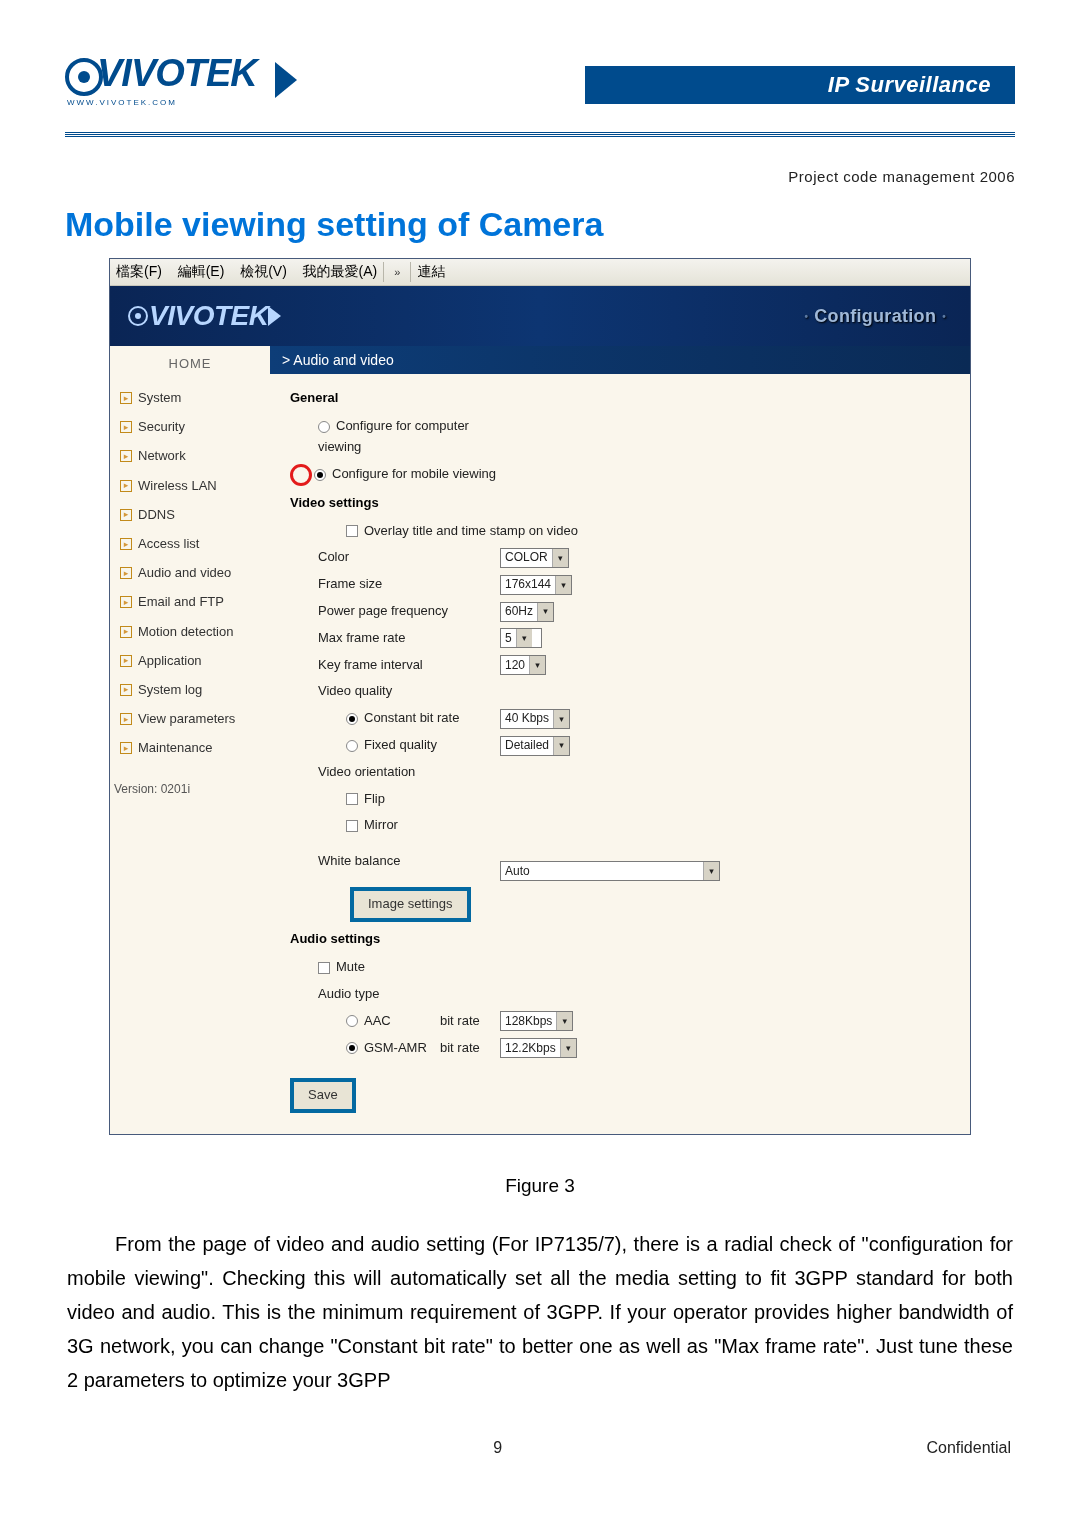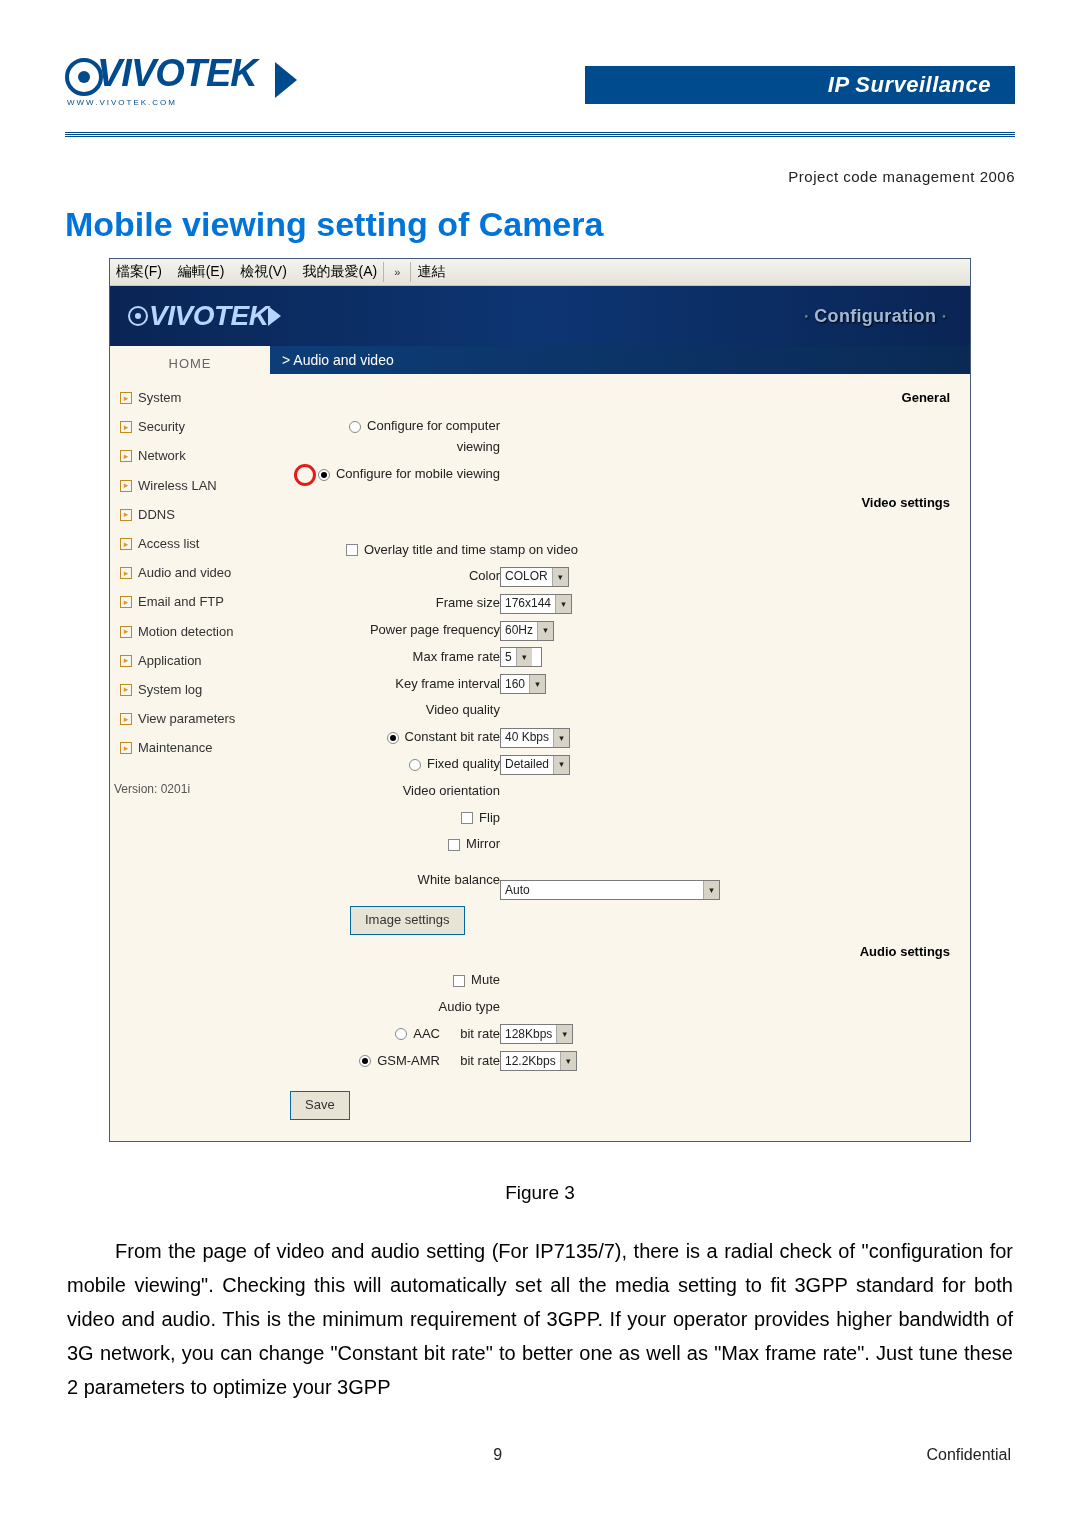--- a/index.html
+++ b/index.html
@@ -40,36 +40,36 @@
   
   .content-wrap { display: flex; background: #faf6ec; }
   .sidebar { width: 160px; background: #faf6ec; padding: 0; font-size: 13px; }
   .home-btn { text-align: center; padding: 10px 0 12px; color: #666; font-size: 13px; letter-spacing: 1px; }
   .nav-item { display: flex; align-items: center; gap: 6px; padding: 5px 4px 5px 10px; color: #333; border-top: 1px solid transparent; line-height: 1.4; }
   .nav-arrow { width: 12px; height: 12px; background: #f8f6ec; border: 1px solid #c28a1a; display: flex; align-items: center; justify-content: center; font-size: 9px; color: #d4983a; line-height: 1; }
   .version { padding: 20px 4px 10px 4px; color: #555; font-size: 12px; }
   
   .main-panel { flex: 1; background: #faf6ec; }
   .section-bar { background: linear-gradient(to right, #0d3d78, #0a2a55); color: #fff; font-size: 14px; padding: 6px 12px; }
-  .panel-body { padding: 10px 20px 18px; font-size: 13px; color: #222; text-align: right; }
+  .panel-body { padding: 10px 20px 18px; font-size: 13px; color: #222; }
   .panel-body b.h { font-weight: bold; color: #000; display: block; margin: 6px 0 8px; }
   .row { display: flex; align-items: center; padding: 3px 0; line-height: 1.6; }
   .row .lbl { width: 210px; }
   .row .lbl.indent1 { padding-left: 28px; }
   .row .lbl.indent2 { padding-left: 56px; }
   .row .lbl.indent3 { padding-left: 28px; }
   .row .ctrl { }
   .redring { display: inline-block; width: 22px; height: 22px; border: 3px solid #e31b1b; border-radius: 50%; vertical-align: middle; margin-right: 2px; margin-left: -28px; position: relative; }
   .radio { display: inline-block; width: 12px; height: 12px; border: 1px solid #888; border-radius: 50%; vertical-align: middle; margin-right: 6px; position: relative; background: #fff; }
   .radio.checked::after { content: ''; position: absolute; left: 2px; top: 2px; width: 6px; height: 6px; background: #000; border-radius: 50%; }
   .checkbox { display: inline-block; width: 12px; height: 12px; border: 1px solid #888; vertical-align: middle; margin-right: 6px; background: #fff; }
   .txtbox { display: inline-block; border: 1px solid #7a7a7a; background: #fff; height: 20px; width: 120px; }
   .sel { display: inline-flex; align-items: center; border: 1px solid #7a7a7a; background: #fff; height: 20px; font-size: 12px; padding: 0 0 0 4px; }
   .sel .arr { background: #d7d3c6; border-left: 1px solid #aaa; width: 16px; height: 100%; display: flex; align-items: center; justify-content: center; font-size: 9px; margin-left: 4px; }
-  .btn { display: inline-block; background: #e8e4d5; border: 1px solid #0369a1; padding: 3px 14px; font-size: 13px; color: #333; }
+  .btn { display: inline-block; background: #e8e4d5; border: 4px solid #0369a1; padding: 3px 14px; font-size: 13px; color: #333; }
   
   .figure { text-align: center; font-size: 19px; margin: 24px 0 30px; }
   .body-text { font-size: 20px; line-height: 1.7; text-align: justify; color: #000; margin: 0 2px; }
   .body-text .indent { display: inline-block; width: 48px; }
   
   .footer { display: flex; justify-content: space-between; font-size: 16px; color: #222; margin-top: 42px; padding: 0 4px; font-family: Verdana, sans-serif; }
   .footer .center { }
 </style>
 </head>
 <body>
@@ -177,21 +177,21 @@
         <div class="panel-body">
           <b class="h">General</b>
           <div class="row">
               <span class="lbl indent1"><span class="radio"></span><span>Configure for computer viewing</span></span>
             </div>
           <div class="row">
               <span class="lbl indent1" style="position:relative;"><span class="redring"></span><span class="radio checked"></span><span>Configure for mobile viewing</span></span>
             </div>
           <b class="h">Video settings</b>
           <div class="row">
-              <span class="lbl indent2" style="width:auto;margin-top:19px;"><span class="checkbox"></span><span>Overlay title and time stamp on video</span></span>
+              <span class="lbl indent2" style="width:auto;"><span class="checkbox"></span><span>Overlay title and time stamp on video</span></span>
             </div>
           <div class="row">
               <span class="lbl indent3">Color</span>
               <span class="ctrl"><span class="sel">
                   <span>COLOR</span>
                   <span class="arr">▾</span>
                 </span></span>
             </div>
           <div class="row">
               <span class="lbl indent3">Frame size</span>
@@ -210,21 +210,21 @@
           <div class="row">
               <span class="lbl indent3">Max frame rate</span>
               <span class="ctrl"><span class="sel" style="width:42px;">
                   <span>5</span>
                   <span class="arr">▾</span>
                 </span></span>
             </div>
           <div class="row">
               <span class="lbl indent3">Key frame interval</span>
               <span class="ctrl"><span class="sel">
-                  <span>160</span>
+                  <span>120</span>
                   <span class="arr">▾</span>
                 </span></span>
             </div>
           <div class="row">
               <span class="lbl indent3">Video quality</span>
             </div>
           <div class="row">
               <span class="lbl indent2"><span class="radio checked"></span><span>Constant bit rate</span></span>
               <span class="ctrl"><span class="sel">
                   <span>40 Kbps</span>

